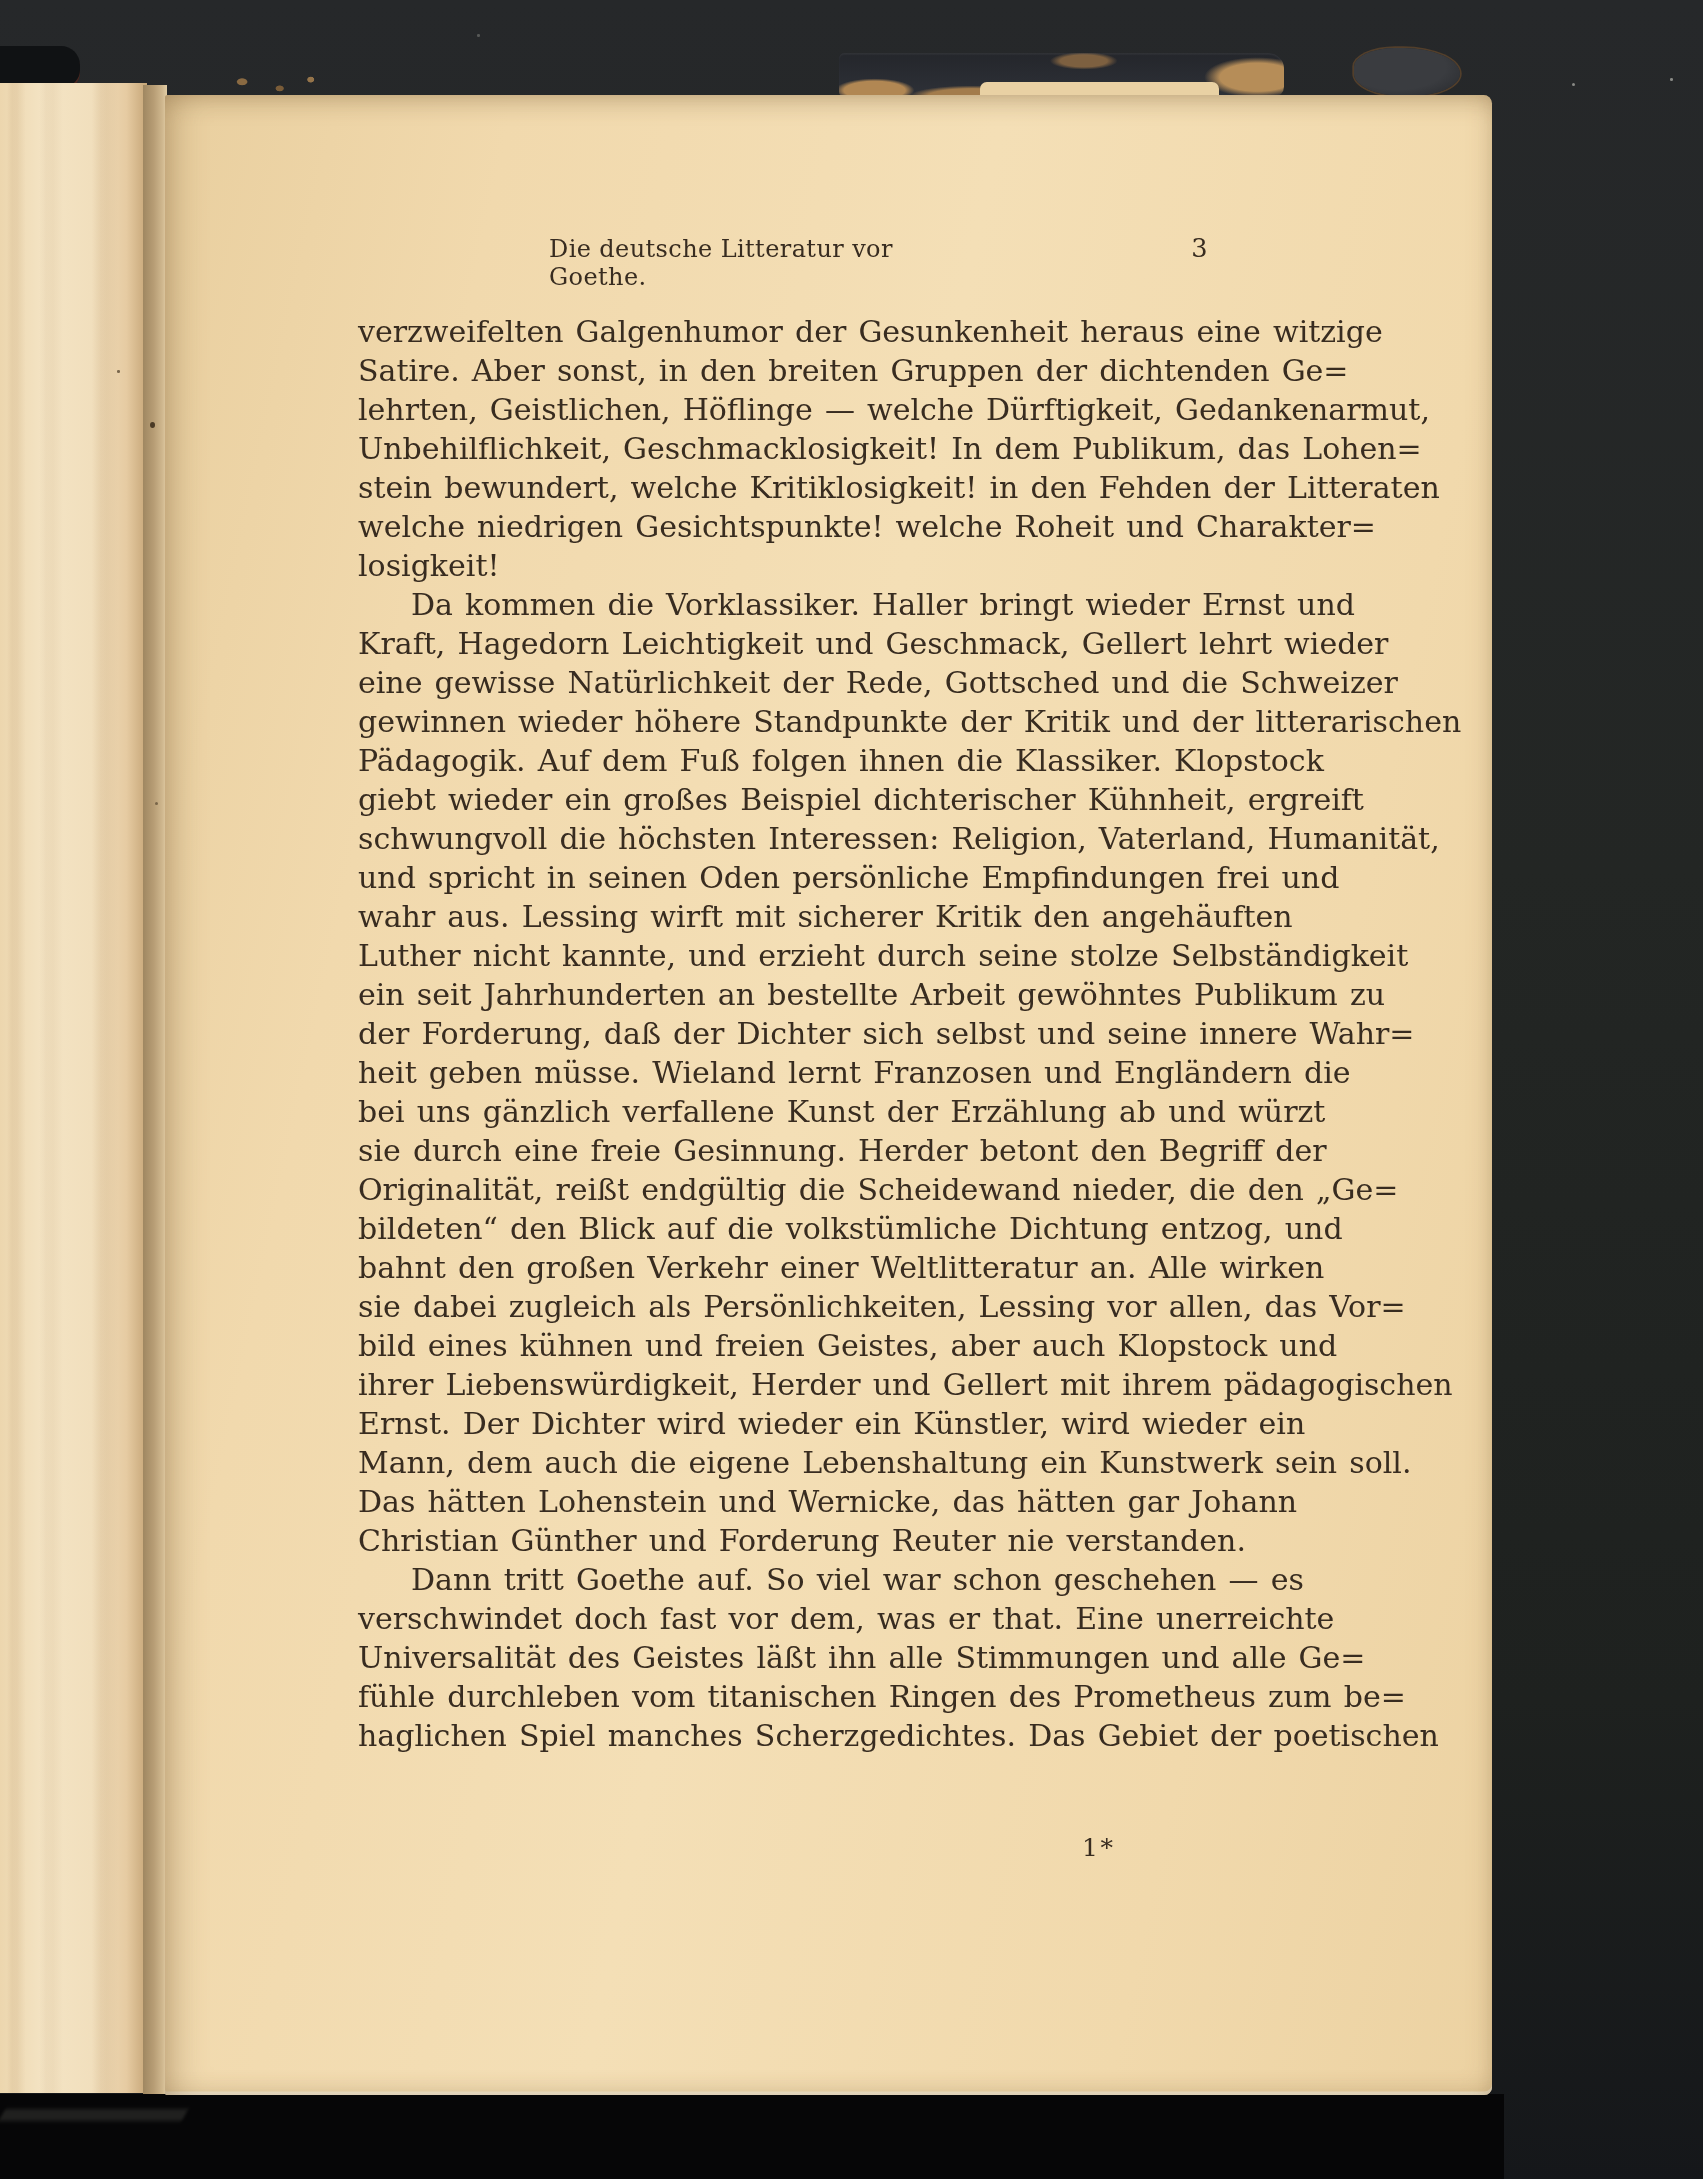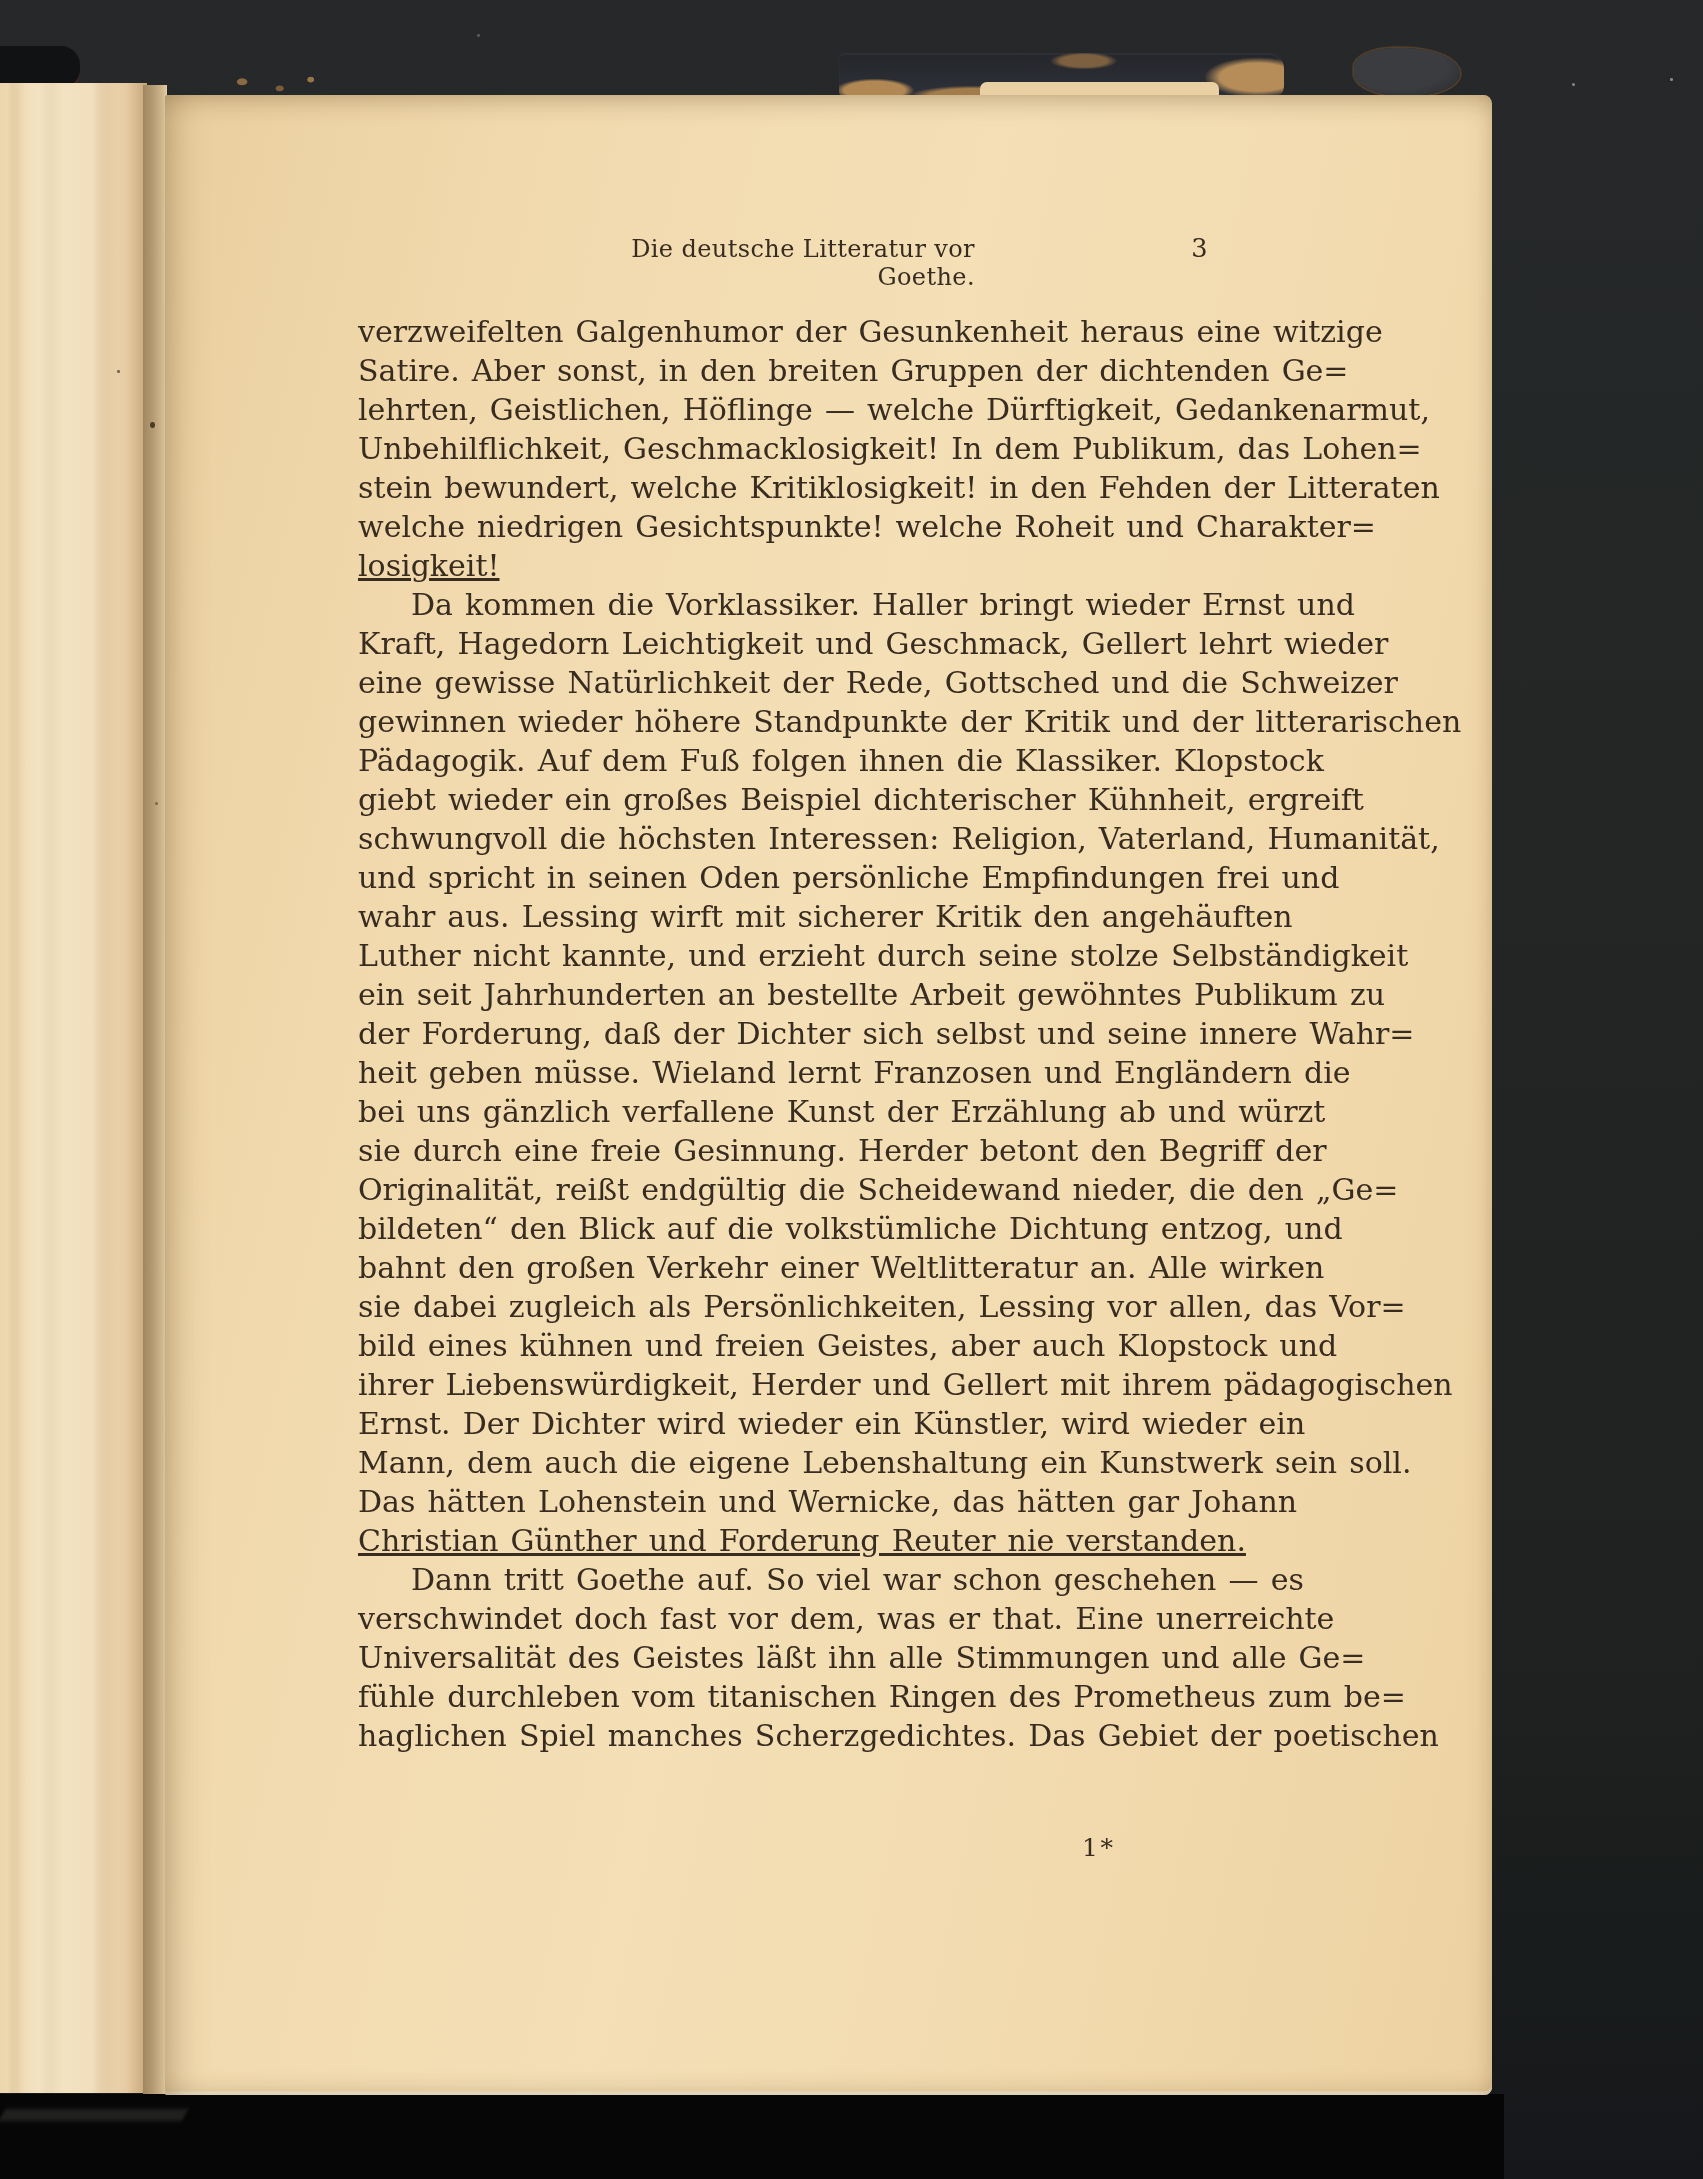--- a/index.html
+++ b/index.html
@@ -54,27 +54,27 @@
   .speck{position:absolute;border-radius:50%;background:#4a3a26;}
   .s1{left:150px;top:422px;width:5.1px;height:6px;}
   .s2{left:117px;top:370px;width:2.6px;height:2.6px;opacity:.7;}
   .s3{left:155px;top:802px;width:3.4px;height:3.4px;opacity:.6;}
   .dust{position:absolute;border-radius:50%;background:rgba(235,235,225,.5);}
   .d1{left:1572px;top:83px;width:3.4px;height:3.4px;}
   .d2{left:1670px;top:78px;width:2.6px;height:2.6px;}
   .d3{left:477px;top:34px;width:2.6px;height:2.6px;opacity:.5;}
   
   .ink{color:#382c20;}
-  .running-head{position:absolute;left:549px;top:235px;width:426px;text-align:right;
+  .running-head{position:absolute;left:549px;top:235px;width:426px;text-align:left;
     font-size:24px;letter-spacing:0.4px;}
   .page-num{position:absolute;left:1174px;top:233px;width:51px;text-align:center;font-size:25.6px;}
   .text-block{position:absolute;left:358px;top:312px;width:889px;}
   .line{height:39px;line-height:39px;font-size:30px;word-spacing:2.6px;
     text-align:justify;text-align-last:justify;white-space:nowrap;}
-  .line.endpara{text-align-last:left;white-space:normal;text-decoration:underline;}
+  .line.endpara{text-align-last:left;white-space:normal;}
   .line.indent{text-indent:53px;}
   .sig-mark{position:absolute;left:1082px;top:1833px;width:77px;font-size:25px;letter-spacing:2.6px;}
 </style>
 </head>
 <body>
 
 <div id="canvas">
 
   <div class="black-bottom"></div>
   <div class="streak"></div>

